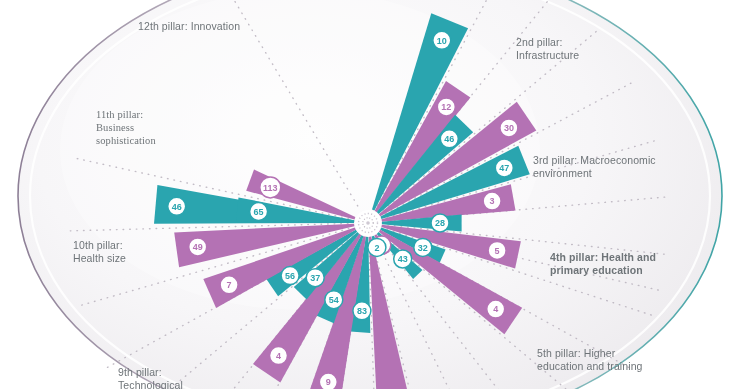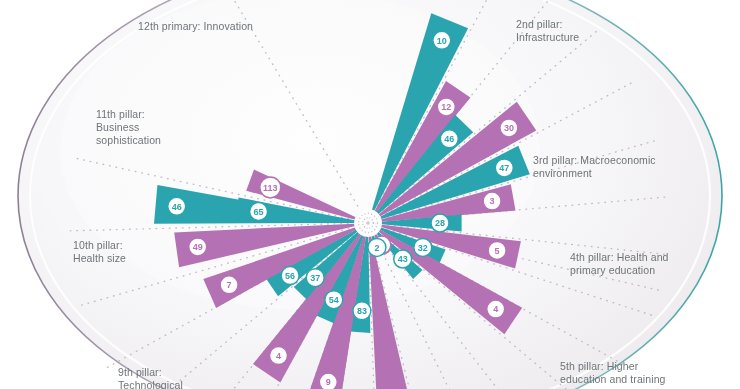--- a/index.html
+++ b/index.html
@@ -241,30 +241,30 @@
           <g>
             <circle cx="258.6" cy="211.5" r="9" fill="#ffffff"></circle>
             <circle cx="258.6" cy="211.5" r="9" fill="none" stroke="#2aa5af" stroke-width="1.5"></circle>
             <text x="258.6" y="214.8" text-anchor="middle" class="vnum" fill="#2aa5af" font-size="10">65</text>
           </g>
         </g>
     </g>
   </svg>
 
   <div id="label-layer">
-      <div class="pillar-label" style="left: 138px; top: 20px;">12th primary: Innovation</div>
-      <div class="pillar-label" style="left: 96px; top: 108px;">11th pillar:
+      <div class="pillar-label" style="left: 138px; top: 20px;">12th pillar: Innovation</div>
+      <div class="pillar-label" style="left: 96px; top: 108px; font-family: Liberation Serif, serif;">11th pillar:
 Business
 sophistication</div>
       <div class="pillar-label" style="left: 73px; top: 239px;">10th pillar:
 Health size</div>
       <div class="pillar-label" style="left: 118px; top: 366px;">9th pillar:
 Technological</div>
-      <div class="pillar-label" style="left: 516px; top: 18px;">2nd pillar:
+      <div class="pillar-label" style="left: 516px; top: 36px;">2nd pillar:
 Infrastructure</div>
       <div class="pillar-label" style="left: 533px; top: 154px;">3rd pillar: Macroeconomic
 environment</div>
-      <div class="pillar-label" style="left: 570px; top: 251px;">4th pillar: Health and
+      <div class="pillar-label" style="left: 550px; top: 251px; font-weight: bold;">4th pillar: Health and
 primary education</div>
-      <div class="pillar-label" style="left: 537px; top: 360px; margin-left: 23px;">5th pillar: Higher
+      <div class="pillar-label" style="left: 537px; top: 347px;">5th pillar: Higher
 education and training</div>
     </div>
 </div>
 
 </body></html>

